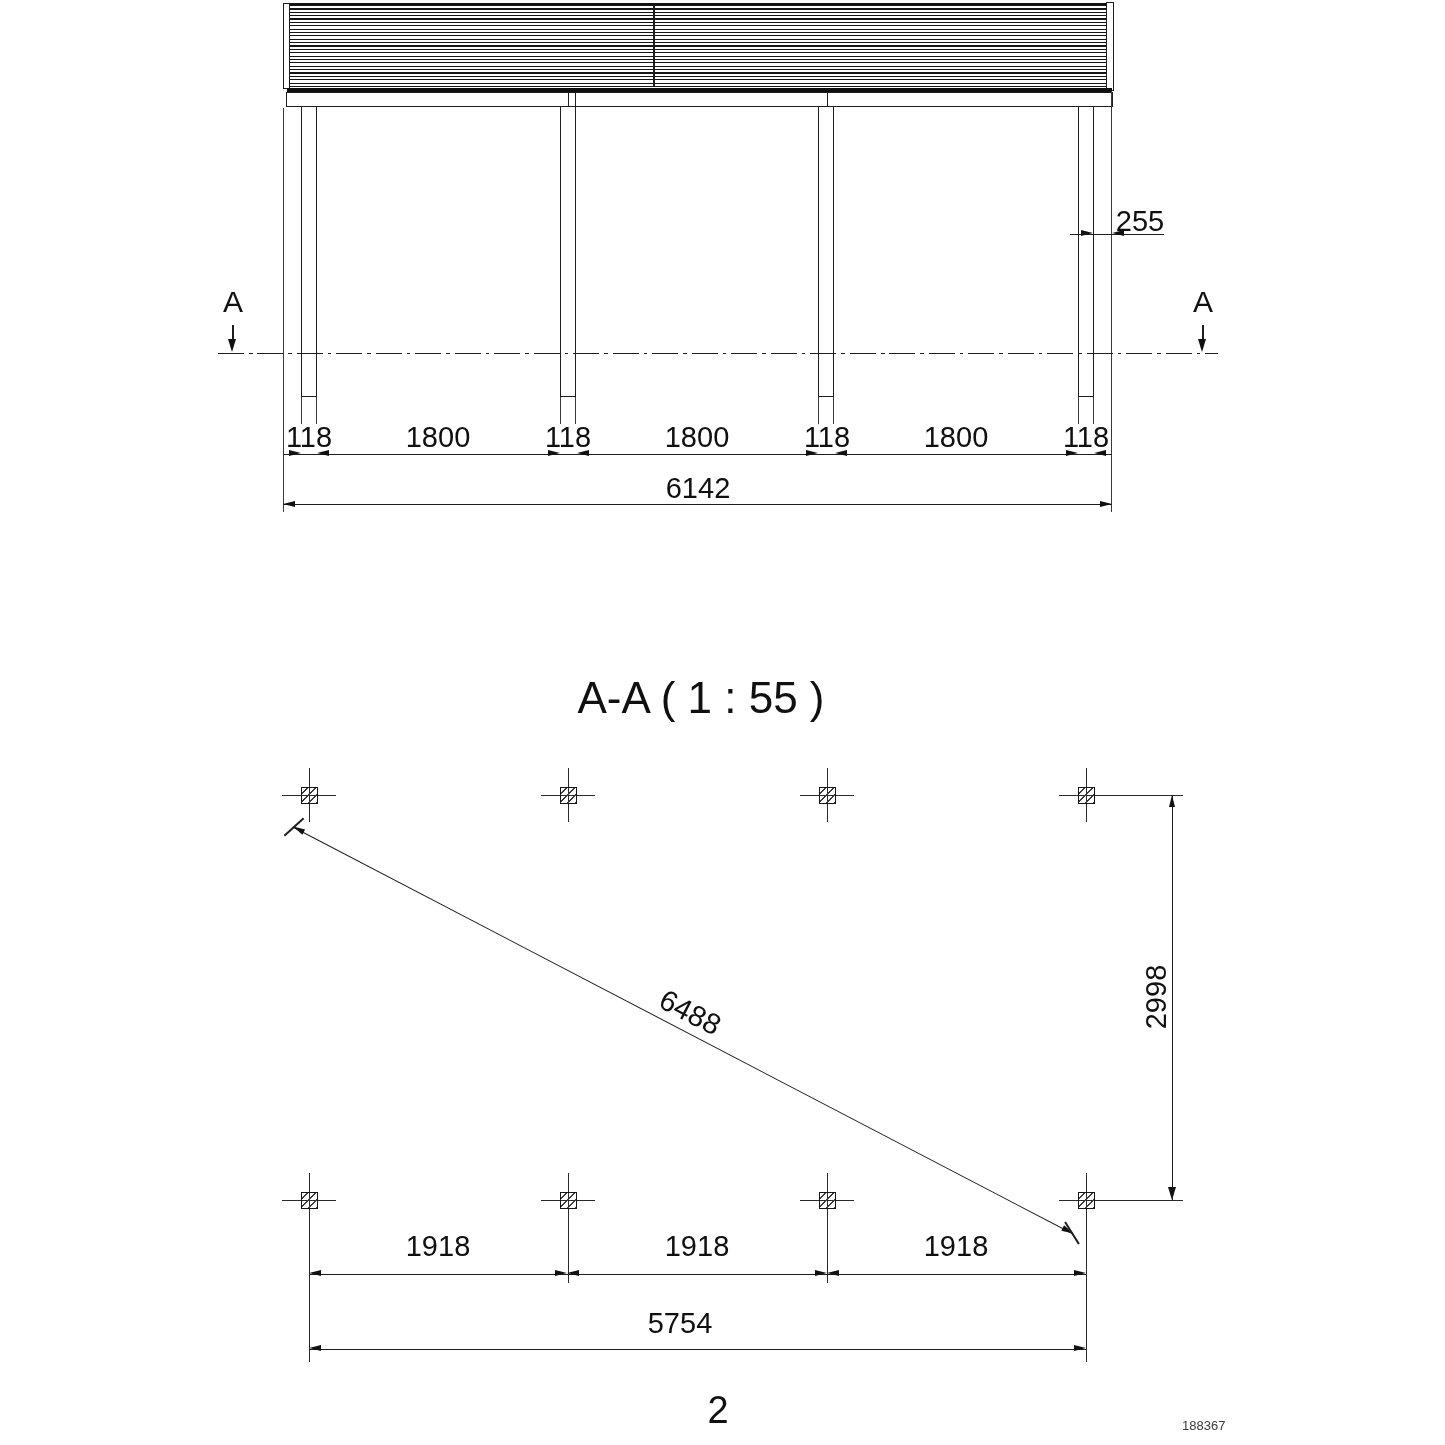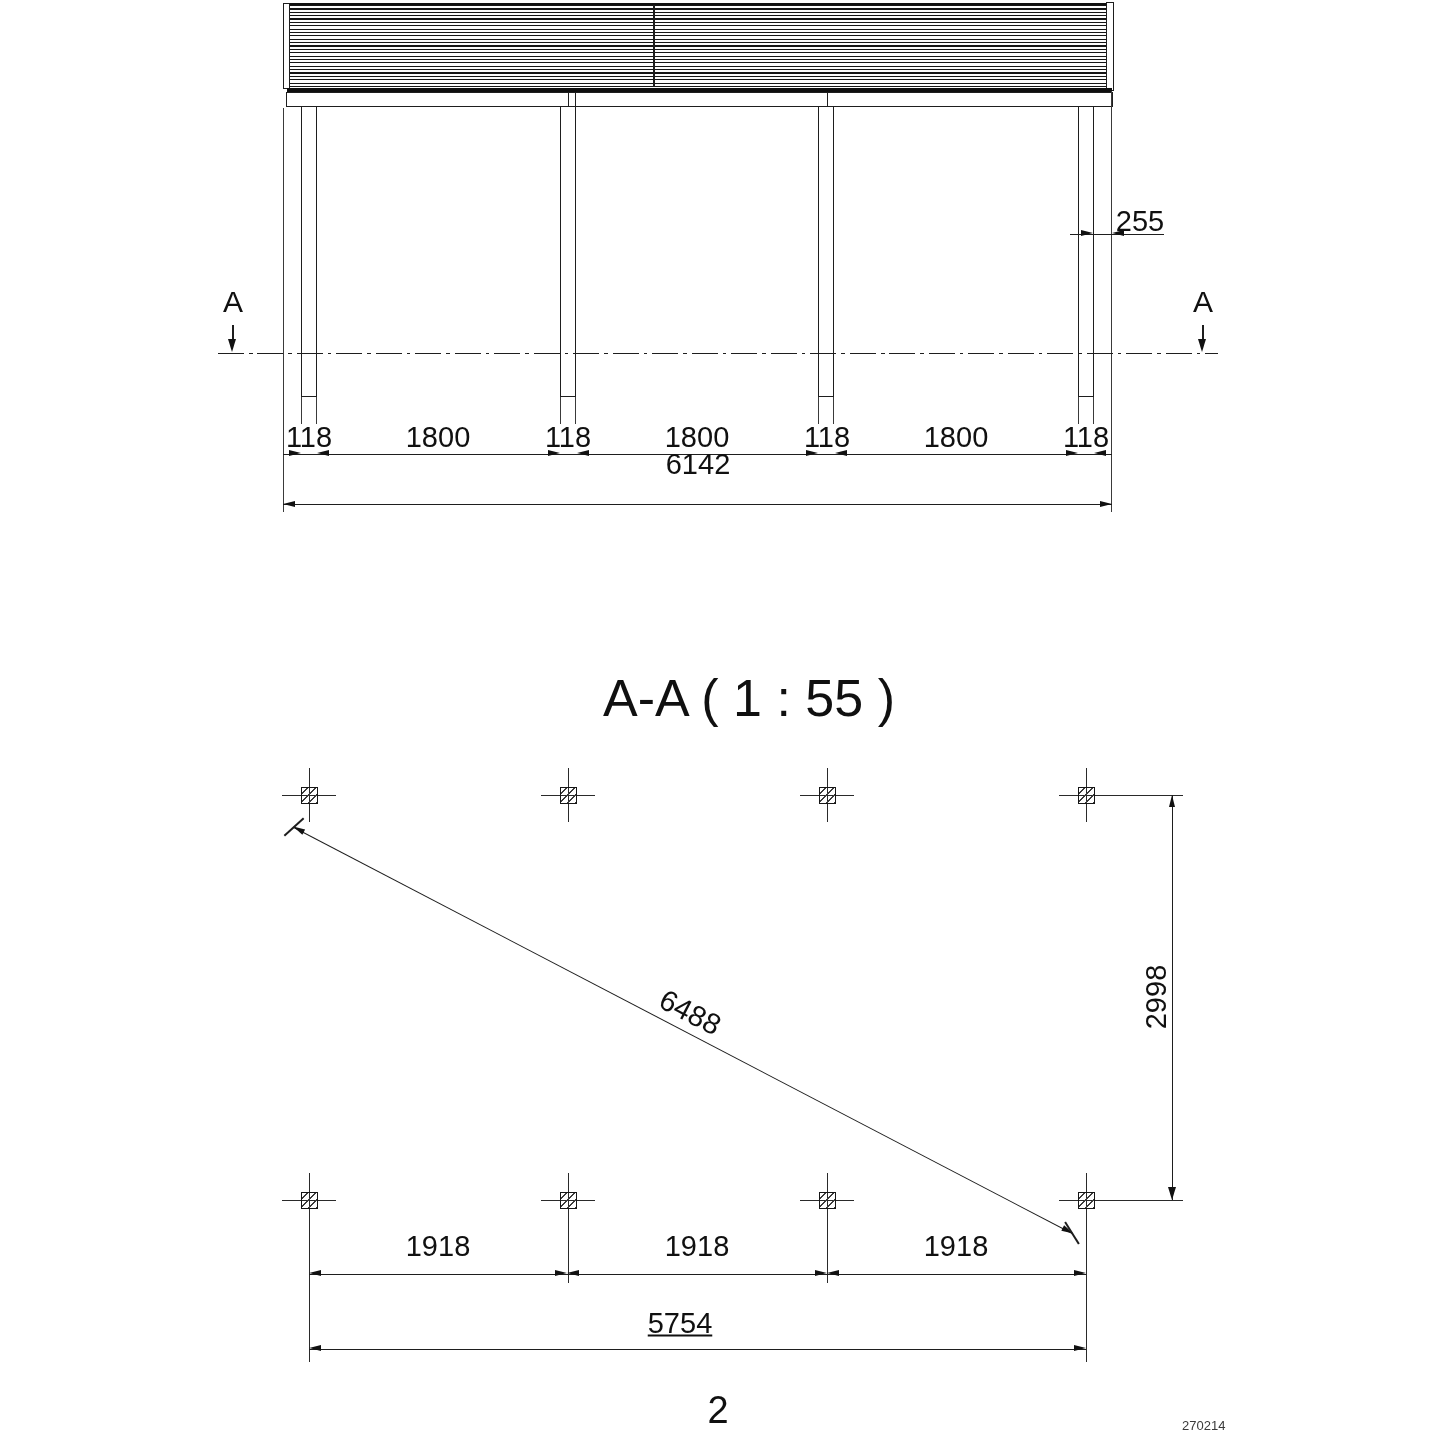--- a/index.html
+++ b/index.html
@@ -6,21 +6,21 @@
   #canvas{position:relative;width:1445px;height:1445px;background:#ffffff;overflow:hidden;
           font-family:"Liberation Sans", sans-serif;color:#141414;}
   .el{position:absolute;box-sizing:border-box;}
   .hl{height:1.4px;background:#1e1e1e;}
   .vl{width:1.4px;background:#1e1e1e;}
   .xh{height:1.1px;background:#2a2a2a;}
   .xv{width:1.1px;background:#2a2a2a;}
   .extl{background:#3a3a3a;}
   .dimtxt{font-size:29px;line-height:1;color:#101010;transform:translate(-50%,-50%);white-space:nowrap;}
   .sectxt{font-size:30px;line-height:1;font-weight:400;color:#101010;transform:translate(-50%,-50%);}
-  .ttl{font-size:52px;line-height:1;color:#101010;transform:translate(-50%,-50%);white-space:nowrap;margin-left:48px;}
+  .ttl{font-size:44px;line-height:1;color:#101010;transform:translate(-50%,-50%);white-space:nowrap;}
   .pg{font-size:38px;line-height:1;color:#101010;transform:translate(-50%,-50%);}
   .doc{font-size:13px;line-height:1;color:#3a3a3a;}
   .ar{width:0;height:0;border-top:3.6px solid transparent;border-bottom:3.6px solid transparent;border-left:12px solid #111;}
   .al{width:0;height:0;border-top:3.6px solid transparent;border-bottom:3.6px solid transparent;border-right:12px solid #111;}
   .au{width:0;height:0;border-left:3.6px solid transparent;border-right:3.6px solid transparent;border-bottom:12px solid #111;}
   .ad{width:0;height:0;border-left:4.5px solid transparent;border-right:4.5px solid transparent;border-top:13px solid #111;}
   .post{width:16px;top:107px;height:290px;border-left:1.9px solid #1e1e1e;border-right:1.9px solid #1e1e1e;border-bottom:1.6px solid #1e1e1e;background:#fff;}
   .postext{width:16px;top:397px;height:27px;border-left:1.1px solid #3a3a3a;border-right:1.1px solid #3a3a3a;}
   .sq{width:17px;height:17px;border:1.8px solid #161616;
       background:repeating-linear-gradient(315deg,#3c3c3c 0 1.3px,rgba(0,0,0,0) 1.3px 5.6px);}
@@ -84,21 +84,21 @@
     <div class="el dimtxt" style="left:438px;top:437px;">1800</div>
     <div class="el dimtxt" style="left:568px;top:437px;">118</div>
     <div class="el dimtxt" style="left:697px;top:437px;">1800</div>
     <div class="el dimtxt" style="left:827px;top:437px;">118</div>
     <div class="el dimtxt" style="left:956px;top:437px;">1800</div>
     <div class="el dimtxt" style="left:1086px;top:437px;">118</div>
 
     <div class="el hl" style="left:283px;top:504px;width:829px;height:1.2px;"></div>
     <div class="el al" style="left:283px;top:500.5px;"></div>
     <div class="el ar" style="left:1100px;top:500.5px;"></div>
-    <div class="el dimtxt" style="left:698px;top:464px;">6142</div>
+    <div class="el dimtxt" style="left:698px;top:488px;">6142</div>
   </div>
 
   <div>
 
     <div class="el ttl" style="left:701px;top:698px;">A-A ( 1 : 55 )</div>
 
     <div class="el xh" style="left:282px;top:794.5px;width:54px;"></div>
     <div class="el xv" style="left:308.5px;top:768px;height:54px;"></div>
     <div class="el sq" style="left:300.5px;top:786.5px;"></div>
 
@@ -151,19 +151,19 @@
     <div class="el ar" style="left:815px;top:1270.4px;"></div>
     <div class="el al" style="left:827px;top:1270.4px;"></div>
     <div class="el ar" style="left:1074px;top:1270.4px;"></div>
     <div class="el dimtxt" style="left:438px;top:1246px;">1918</div>
     <div class="el dimtxt" style="left:697px;top:1246px;">1918</div>
     <div class="el dimtxt" style="left:956px;top:1246px;">1918</div>
 
     <div class="el hl" style="left:309px;top:1349px;width:777px;height:1.2px;"></div>
     <div class="el al" style="left:309px;top:1345.4px;"></div>
     <div class="el ar" style="left:1074px;top:1345.4px;"></div>
-    <div class="el dimtxt" style="left:680px;top:1323px;text-decoration:underline;">5754</div>
+    <div class="el dimtxt" style="left:680px;top:1323px;">5754</div>
   </div>
 
   <div class="el pg" style="left:718px;top:1410px;">2</div>
-  <div class="el doc" style="left:1182px;top:1419px;">270214</div>
+  <div class="el doc" style="left:1182px;top:1419px;">188367</div>
 
 </div>
 
 </body></html>

